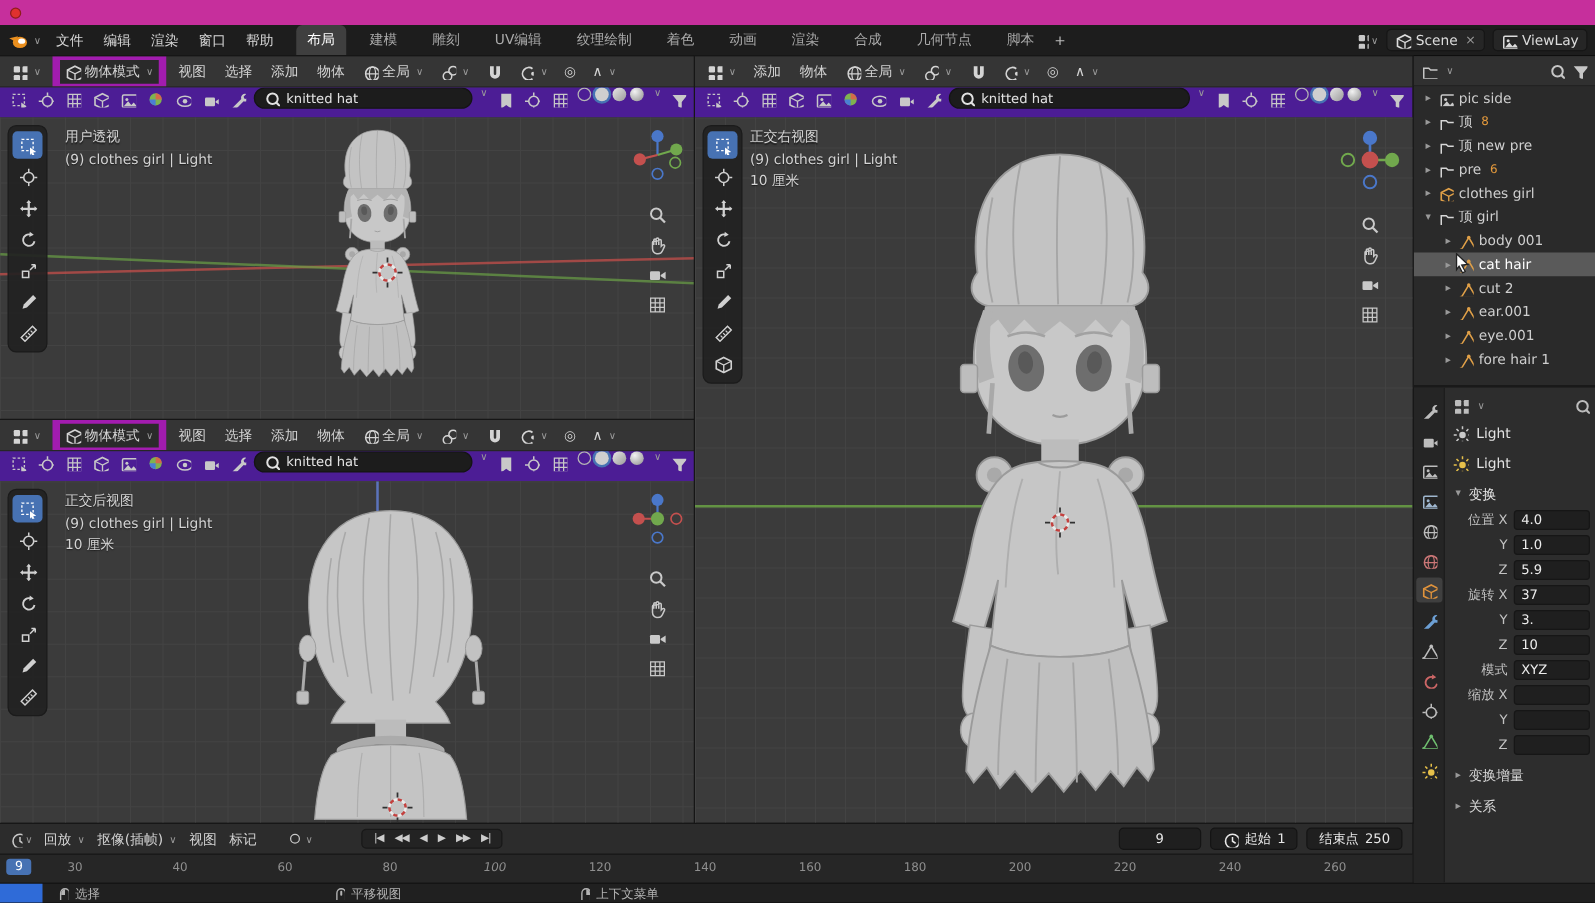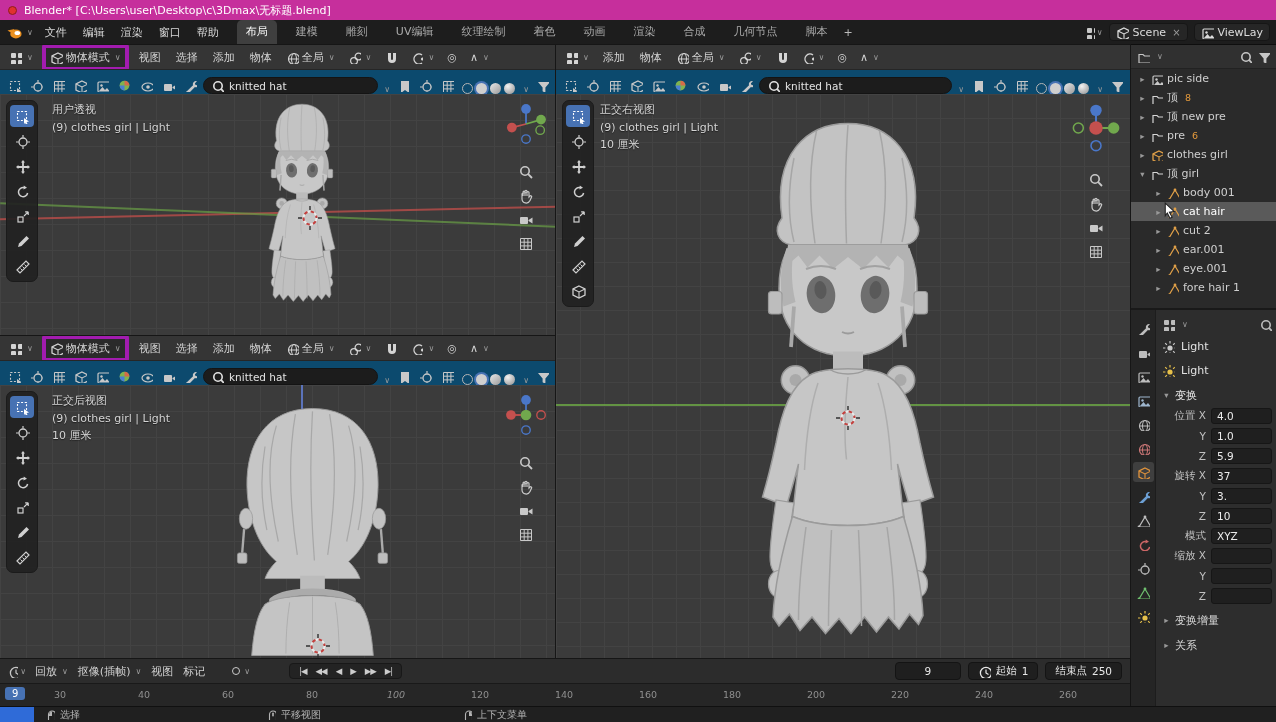--- a/index.html
+++ b/index.html
@@ -26,23 +26,23 @@
   .mb-x{color:#9a9a9a;font-size:10px;margin-left:2px}
 
   
   .main{display:flex;height:661px}
   .work{width:1130px;display:flex;flex-direction:column}
   .viewrow{display:flex;height:613px}
   .left-stack{width:556px;display:flex;flex-direction:column}
   .vp{display:flex;flex-direction:column;outline:1px solid #161616;position:relative;background:#2e2e2e}
   #vp-tl{height:291px}#vp-bl{height:322px}#vp-r{flex:1}
   .vp-h1{height:25px;background:#353535;display:flex;align-items:center;gap:5px;padding:0 5px;overflow:hidden;white-space:nowrap;border-bottom:1px solid #262626}
-  .vp-h2{height:24px;background:#0c4a6e;display:flex;align-items:flex-end;gap:4px;padding:0 5px;overflow:hidden;white-space:nowrap}
+  .vp-h2{height:24px;background:#4c1d95;display:flex;align-items:flex-start;gap:4px;padding:0 5px;overflow:hidden;white-space:nowrap}
   .hbtn{display:inline-flex;align-items:center;gap:3px;padding:2px 4px;border-radius:3px;color:#d4d4d4}
-  .hbtn.mode{background:#2a2a2a;border:4px solid #a21caf}
+  .hbtn.mode{background:#2a2a2a;border:6px solid #a21caf}
   .hmenu{padding:2px 5px;color:#d4d4d4}
   .hico{display:inline-flex;align-items:center;justify-content:center;width:18px;height:18px;border-radius:3px;color:#c8c8c8}
   .search{display:flex;align-items:center;gap:5px;flex:1;min-width:90px;max-width:210px;height:17px;background:#1c1c1c;border:1px solid #141414;border-radius:9px;padding:0 7px;color:#e2e2e2}
   .sval{font-size:10.5px}
   .balls{display:inline-flex;align-items:center;gap:3px;margin:0 2px}
   .ball{width:11px;height:11px;border-radius:50%}
   .ball.wire{border:1.5px solid #b5b5b5}
   .ball.solid{background:#cfcfcf}
   .ball.solid.active{box-shadow:0 0 0 2px #4772b3}
   .ball.mat{background:linear-gradient(135deg,#e8e8e8 0%,#9a9a9a 100%)}
@@ -286,21 +286,20 @@
     <rect x="97" y="186" width="26" height="16" fill="#bcbcbc"></rect>
     <path d="M68 212 C84 200 136 200 152 212" fill="none" stroke="#ababab" stroke-width="7" stroke-linecap="round"></path>
     <path d="M60 216 C76 204 144 204 160 216 C168 226 172 244 174 270 L46 270 C48 244 52 226 60 216 Z" fill="#c4c4c4" stroke="#9b9b9b"></path>
     <path d="M110 208 L110 268 M86 214 C83 232 82 252 82 268 M134 214 C137 232 138 252 138 268" fill="none" stroke="#aeaeae"></path>
   </g>
 </defs>
 </svg>
 
 <div class="titlebar">
   <span class="tb-dot"></span>
-  <span>Blender* [C:\Users\user\Desktop\c\3Dmax\无标题.blend]</span>
 </div>
 
 <div class="menubar">
   <span class="logo">
     <svg width="17" height="17" viewBox="0 0 18 18">
         <ellipse cx="10.5" cy="10.5" rx="6" ry="4.8" fill="#ea8f1e"></ellipse>
         <ellipse cx="12" cy="9.5" rx="3" ry="2.2" fill="#fff"></ellipse>
         <path d="M1.5 7 9 5.2 6 9.5Z" fill="#ea8f1e"></path>
       </svg>
     <span class="caret">∨</span>

